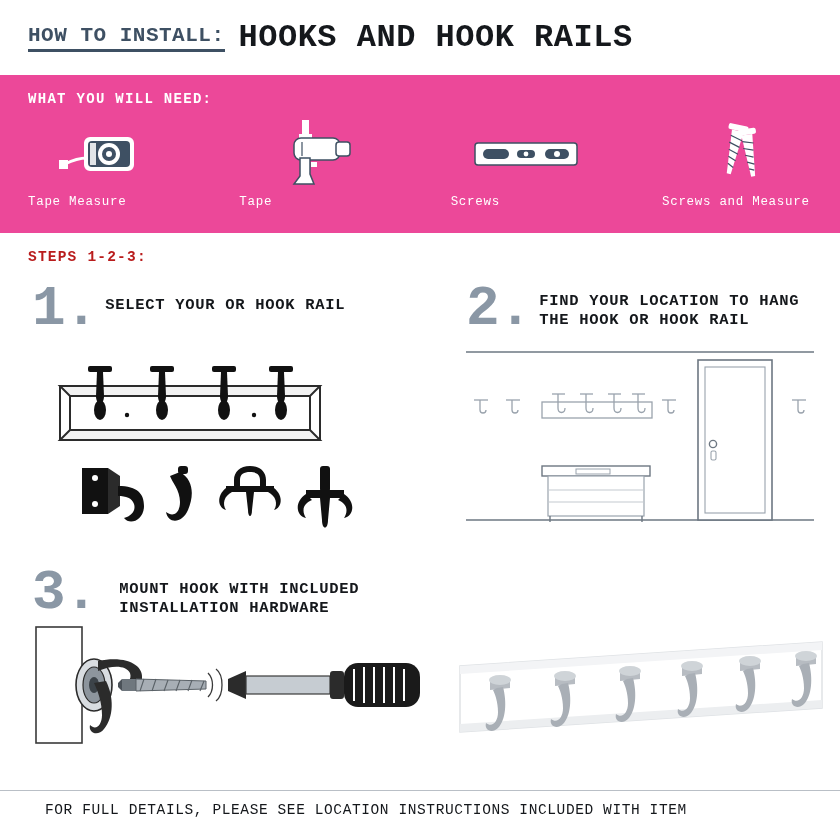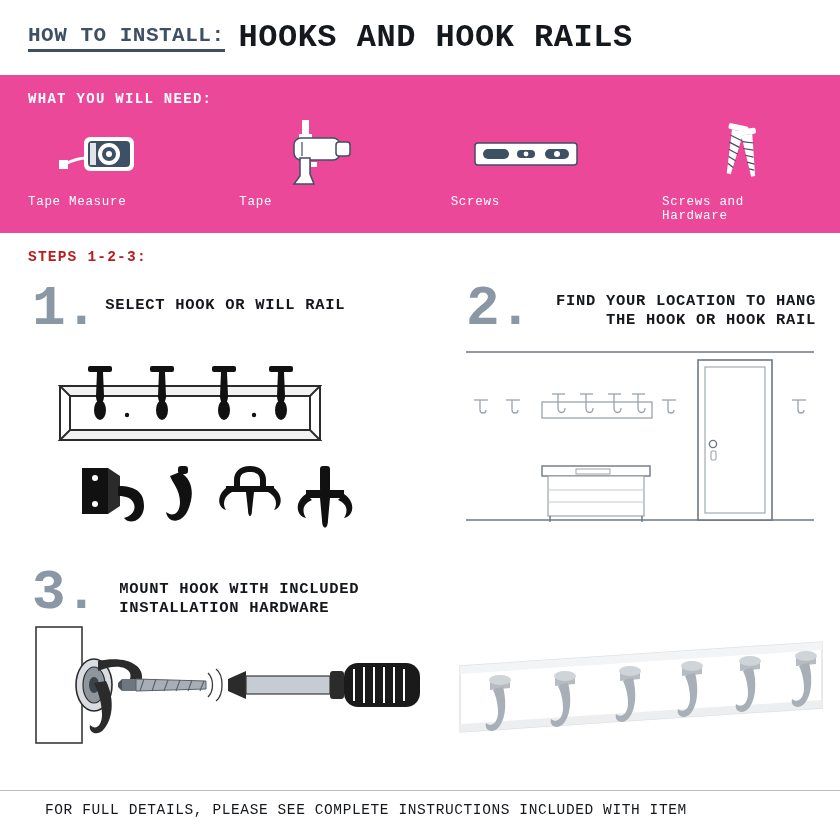--- a/index.html
+++ b/index.html
@@ -121,21 +121,21 @@
   .step1 { position: absolute; top: 286px; left: 32px; width: 400px; }
   .step1 .row { display: flex; align-items: flex-start; }
   .step1 .stepnum { margin-right: 8px; }
   .step1 .step-head { padding-top: 10px; }
   .step1-art { margin-top: 6px; }
 
   
   .step2 { position: absolute; top: 286px; left: 466px; width: 350px; }
   .step2 .row { display: flex; align-items: flex-start; }
   .step2 .stepnum { margin-right: 8px; }
-  .step2 .step-head { padding-top: 6px; text-align: right; }
+  .step2 .step-head { padding-top: 6px; }
   .step2-art { margin-top: 10px; }
 
   
   .step3 { position: absolute; top: 570px; left: 32px; width: 410px; }
   .step3 .row { display: flex; align-items: flex-start; }
   .step3 .stepnum { margin-right: 10px; }
   .step3 .step-head { padding-top: 10px; margin-left: 12px; }
   .step3-art { margin-top: 2px; }
 
   .step3-rail {
@@ -240,32 +240,32 @@
               <g stroke="#3e5063" stroke-width="1.2">
                 <line x1="47" y1="22" x2="58" y2="25"></line>
                 <line x1="47" y1="29" x2="57" y2="32"></line>
                 <line x1="48" y1="36" x2="56" y2="39"></line>
                 <line x1="49" y1="43" x2="56" y2="46"></line>
                 <line x1="50" y1="50" x2="55" y2="52"></line>
               </g>
             </g>
           </svg>
         </div>
-        <div class="tool-label">Screws and Hardware</div>
+        <div class="tool-label">Screws and Measure</div>
       </div>
 
     </div>
   </div>
 
   <div class="steps-title">STEPS 1-2-3:</div>
 
   <div class="step1">
     <div class="row">
       <div class="stepnum">1.</div>
-      <div class="step-head">SELECT HOOK OR WILL RAIL</div>
+      <div class="step-head">SELECT YOUR OR HOOK RAIL</div>
     </div>
     <div class="step1-art">
       <svg width="380" height="220" viewBox="0 0 380 220">
 
         <g>
           <rect x="38" y="56" width="240" height="34" fill="#ffffff" stroke="#2b2b2b" stroke-width="2"></rect>
           <path d="M38 56 L28 46 L288 46 L278 56 Z" fill="#f2f2f2" stroke="#2b2b2b" stroke-width="2"></path>
           <path d="M38 90 L28 100 L288 100 L278 90 Z" fill="#f2f2f2" stroke="#2b2b2b" stroke-width="2"></path>
           <path d="M28 46 L28 100" stroke="#2b2b2b" stroke-width="2"></path>
           <path d="M288 46 L288 100" stroke="#2b2b2b" stroke-width="2"></path>
@@ -486,15 +486,15 @@
         <g transform="translate(356,42)">
           <path d="M-10 -4 L10 -6 L10 2 L-10 4 Z" fill="#b7bcc2"></path>
           <path d="M-3 2 L3 1 C7 16 6 34 -2 42 C-8 48 -16 44 -14 37 C-8 42 -2 36 -2 26 C-2 16 -5 8 -7 4 Z" fill="#a9afb6"></path>
           <ellipse cx="0" cy="-6" rx="11" ry="5" fill="#cfd4d8"></ellipse>
         </g>
       </g>
     </svg>
   </div>
 
   <div class="footer"></div>
-  <div class="footer-text">FOR FULL DETAILS, PLEASE SEE COMPLETE INSTRUCTIONS INCLUDED WITH ITEM</div>
+  <div class="footer-text">FOR FULL DETAILS, PLEASE SEE LOCATION INSTRUCTIONS INCLUDED WITH ITEM</div>
 
 </div>
 
 </body></html>

